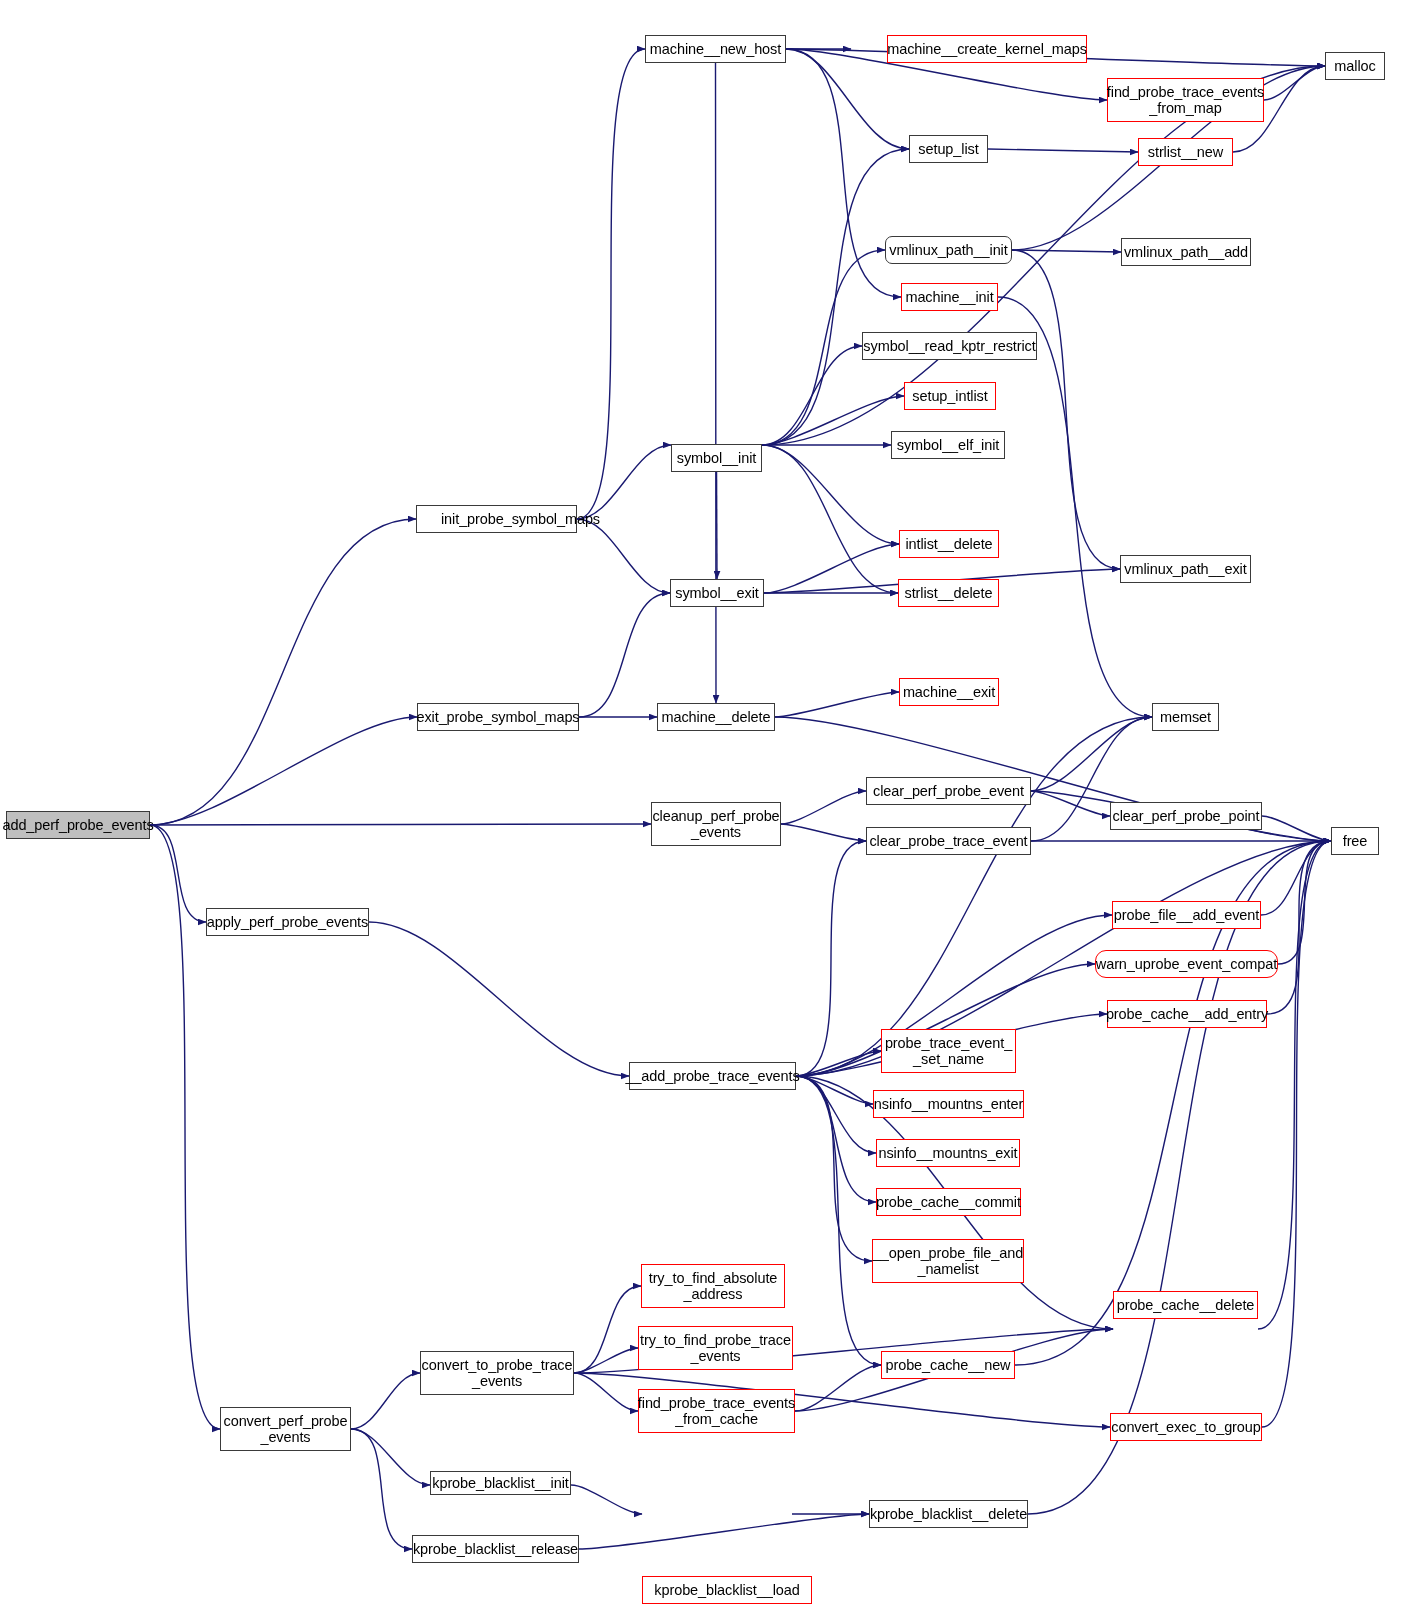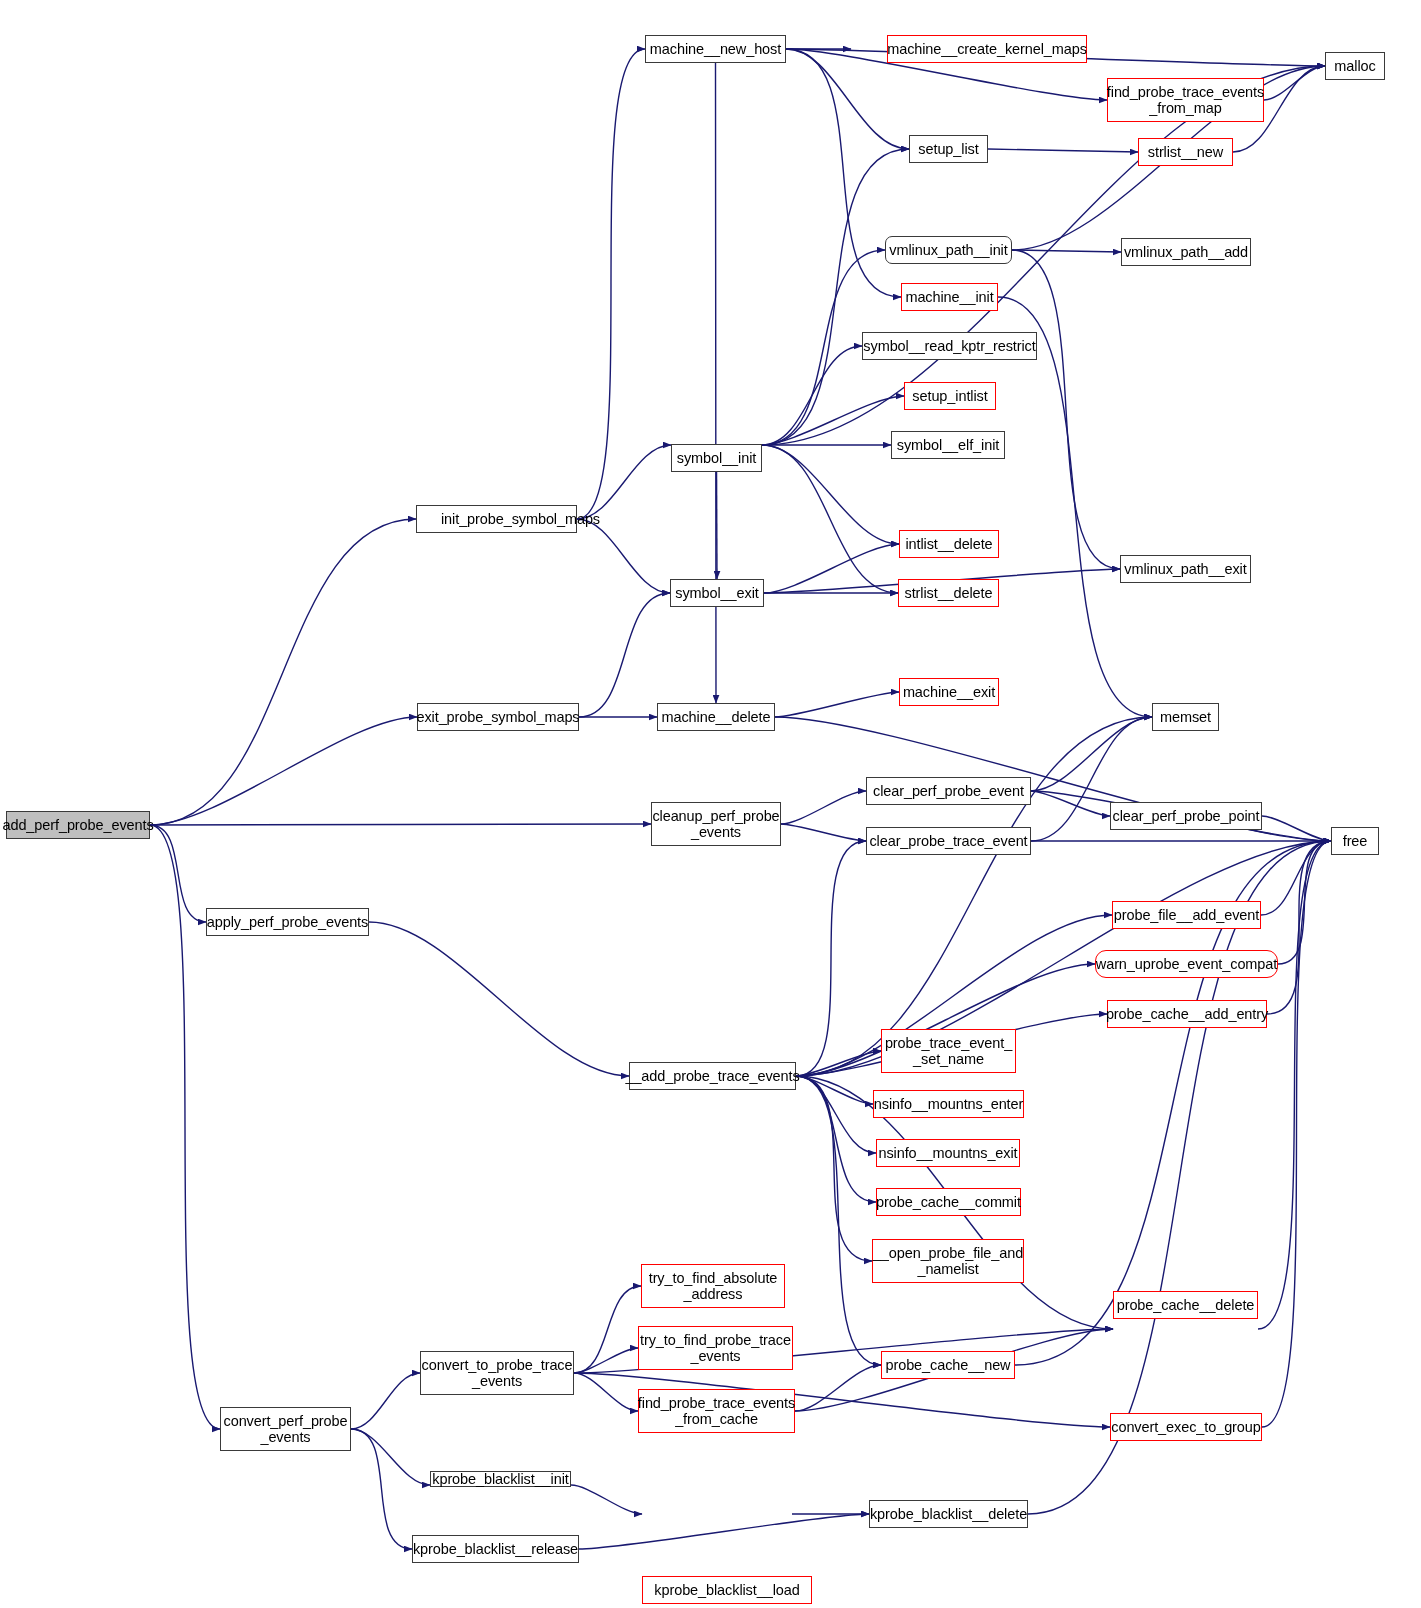--- a/index.html
+++ b/index.html
@@ -165,18 +165,18 @@
       <div class="node red" style="left: 638px; top: 1326px; width: 155px; height: 44px;">try_to_find_probe_trace
 _events</div>
       <div class="node" style="left: 420px; top: 1351px; width: 154px; height: 44px;">convert_to_probe_trace
 _events</div>
       <div class="node red" style="left: 881px; top: 1351px; width: 134px; height: 28px;">probe_cache__new</div>
       <div class="node red" style="left: 638px; top: 1389px; width: 157px; height: 44px;">find_probe_trace_events
 _from_cache</div>
       <div class="node red" style="left: 1110px; top: 1413px; width: 152px; height: 28px;">convert_exec_to_group</div>
       <div class="node" style="left: 220px; top: 1407px; width: 131px; height: 44px;">convert_perf_probe
 _events</div>
-      <div class="node" style="left: 430px; top: 1471px; width: 141px; height: 16px;">kprobe_blacklist__init</div>
+      <div class="node" style="left: 430px; top: 1471px; width: 141px; height: 24px;">kprobe_blacklist__init</div>
       <div class="node red" style="left: 642px; top: 1576px; width: 170px; height: 28px;">kprobe_blacklist__load</div>
       <div class="node" style="left: 869px; top: 1500px; width: 159px; height: 28px;">kprobe_blacklist__delete</div>
       <div class="node" style="left: 412px; top: 1535px; width: 167px; height: 28px;">kprobe_blacklist__release</div>
     </div>
 </div>
 
 </body></html>

